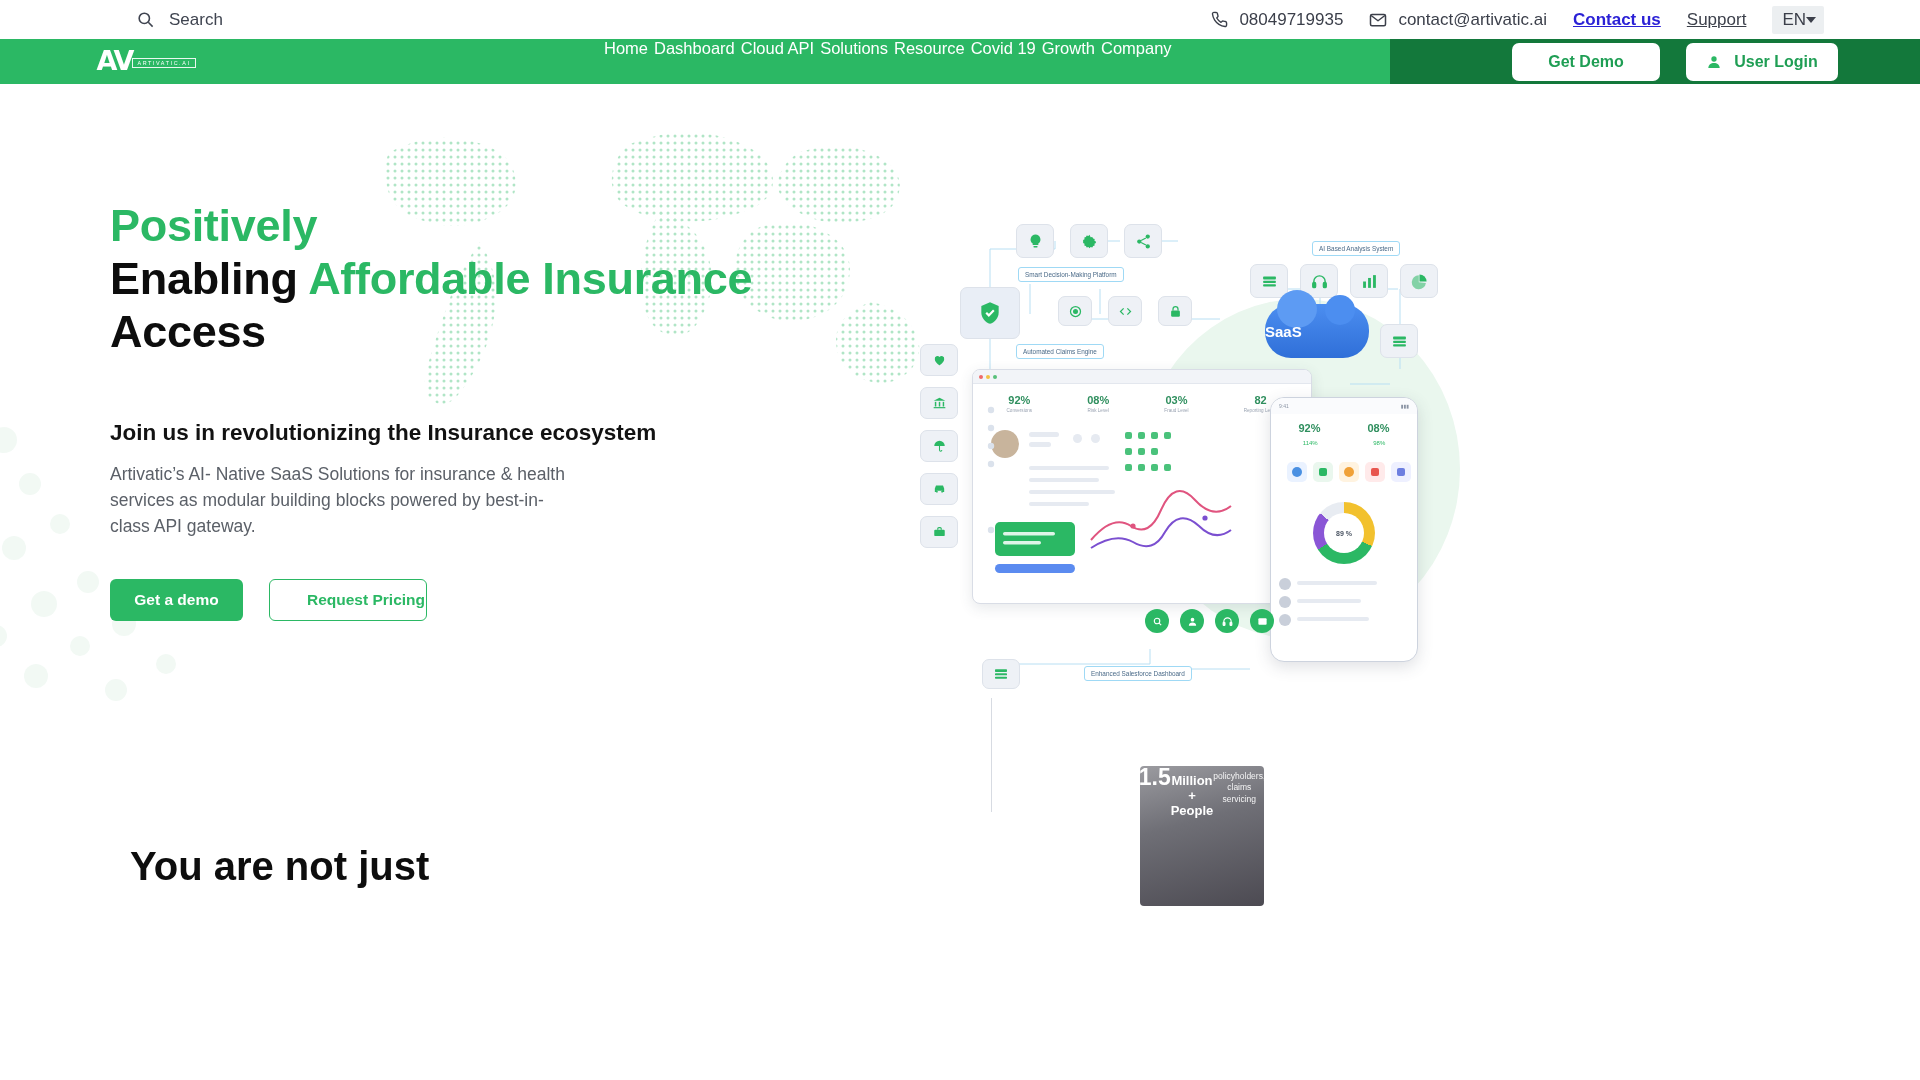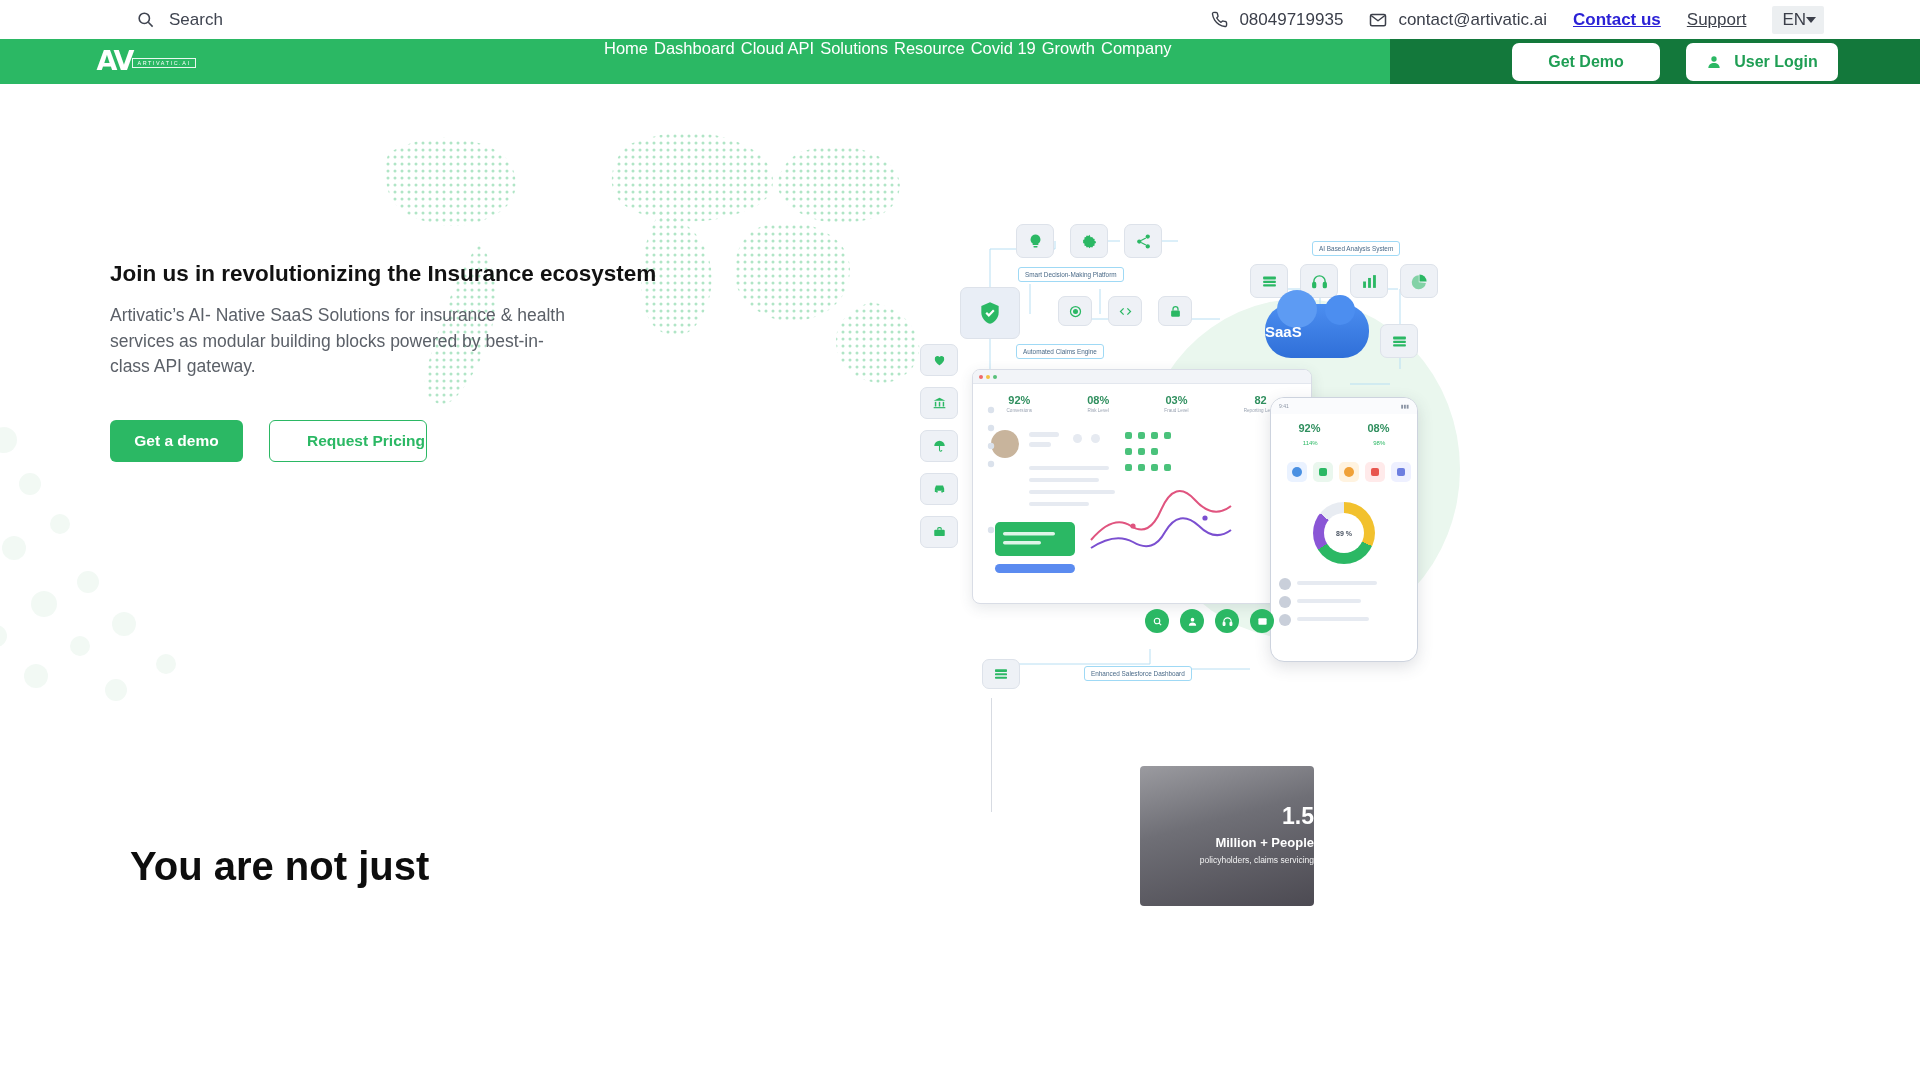--- a/index.html
+++ b/index.html
@@ -63,23 +63,23 @@
     background:conic-gradient(#f2c12e 0 32%,#2bb864 32% 66%,#8a56d6 66% 86%,#e8ecf2 86% 100%);
     display:flex;align-items:center;justify-content:center;}
   .donut-in{width:40px;height:40px;border-radius:50%;background:#fff;display:flex;align-items:center;justify-content:center;font-size:7px;color:#4b5563;font-weight:700;}
   .sidebtns{position:absolute;left:0;top:175px;display:flex;flex-direction:column;gap:11px;}
   .sideb{width:38px;height:32px;background:#eef1f6;border:1px solid #dde2ea;border-radius:7px;display:flex;align-items:center;justify-content:center;}
   .roundrow{position:absolute;left:225px;top:440px;display:flex;gap:11px;}
   .rb{width:24px;height:24px;border-radius:50%;background:#2bb864;display:flex;align-items:center;justify-content:center;}
   
   .lower{position:relative;height:356px;background:#fff;}
   .vline{position:absolute;left:991px;top:-26px;width:1px;height:114px;background:#d7dbe2;}
-  .statcard{position:absolute;left:1140px;top:42px;width:174px;height:140px;border-radius:4px;overflow:hidden;
+  .statcard{position:absolute;left:1140px;top:42px;width:124px;height:140px;border-radius:4px;overflow:hidden;
     background:linear-gradient(165deg,#9b9ba0 0%,#6f6f76 40%,#4c4a52 100%);
-    display:flex;flex-direction:column;align-items:flex-end;justify-content:center;color:#fff;text-align:center;}
+    display:flex;flex-direction:row;align-items:flex-start;justify-content:center;color:#fff;text-align:center;}
   .statcard .n{font-size:23px;font-weight:700;line-height:1;}
   .statcard .t{font-size:13px;font-weight:600;margin-top:7px;}
   .statcard .d{font-size:8.5px;margin-top:5px;line-height:1.35;opacity:.92;}
   .big{position:absolute;left:130px;top:120px;font-size:40px;font-weight:700;color:#0d0d0d;}
 </style>
 </head>
 <body>
 
 <div class="topbar">
   <div class="tb-search">
@@ -189,20 +189,25 @@
       <circle cx="72" cy="312" r="10"></circle>
         <circle cx="126" cy="292" r="12"></circle>
         <circle cx="170" cy="262" r="10"></circle>
       <circle cx="214" cy="240" r="12"></circle>
         <circle cx="206" cy="306" r="11"></circle>
         <circle cx="256" cy="280" r="10"></circle>
     </g>
   </svg>
 
   <div class="hero-text">
+    <h1>
+      <span class="g">Positively</span><br>
+      <span>Enabling </span><span class="g">Affordable Insurance</span><br>
+      <span>Access</span>
+    </h1>
     <div class="sub">Join us in revolutionizing the Insurance ecosystem</div>
     <p class="para">Artivatic’s AI- Native SaaS Solutions for insurance &amp; health services as modular building blocks powered by best-in-class API gateway.</p>
     <div class="cta">
       <button class="btn-solid">Get a demo</button>
       <button class="btn-ghost">Request Pricing</button>
     </div>
   </div>
 
   <div class="illus">
     <div class="blob"></div>

